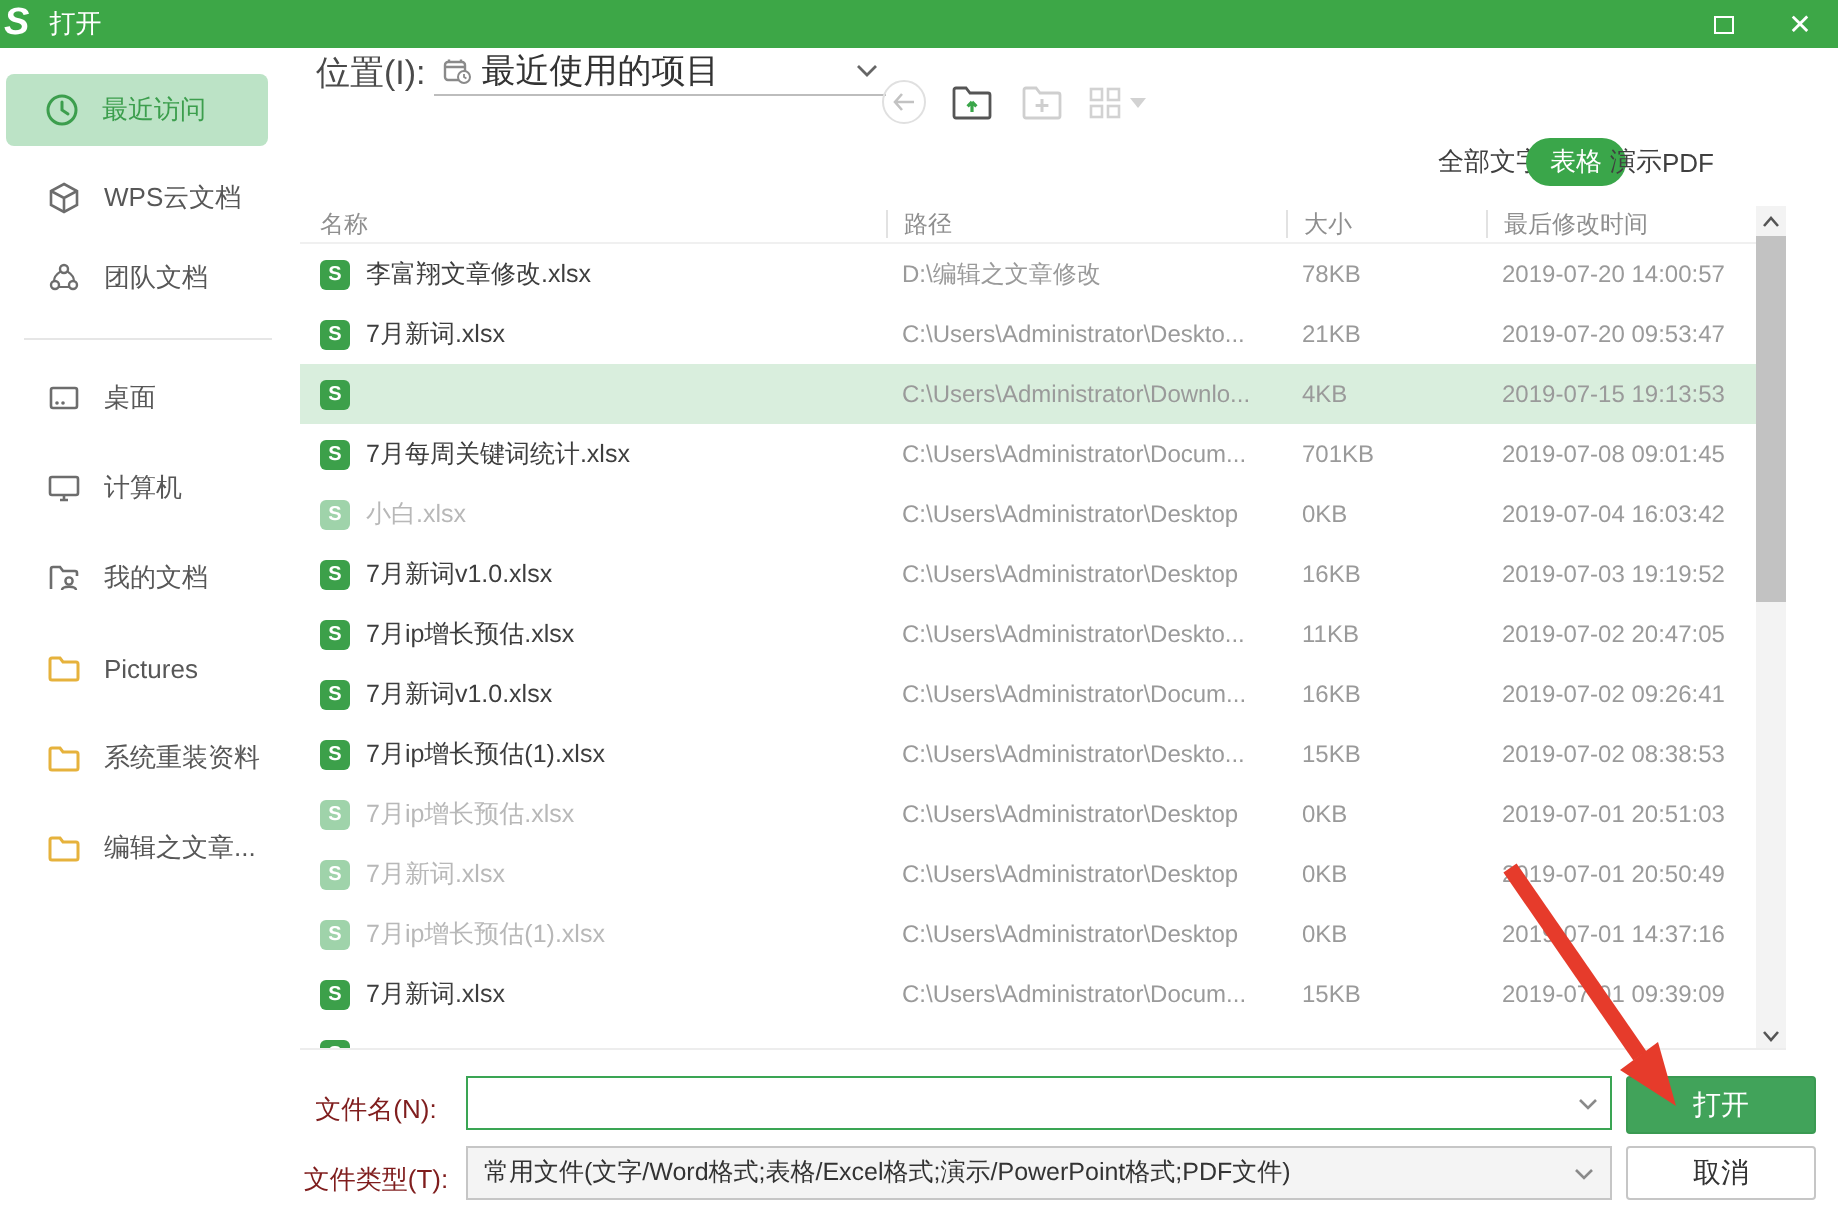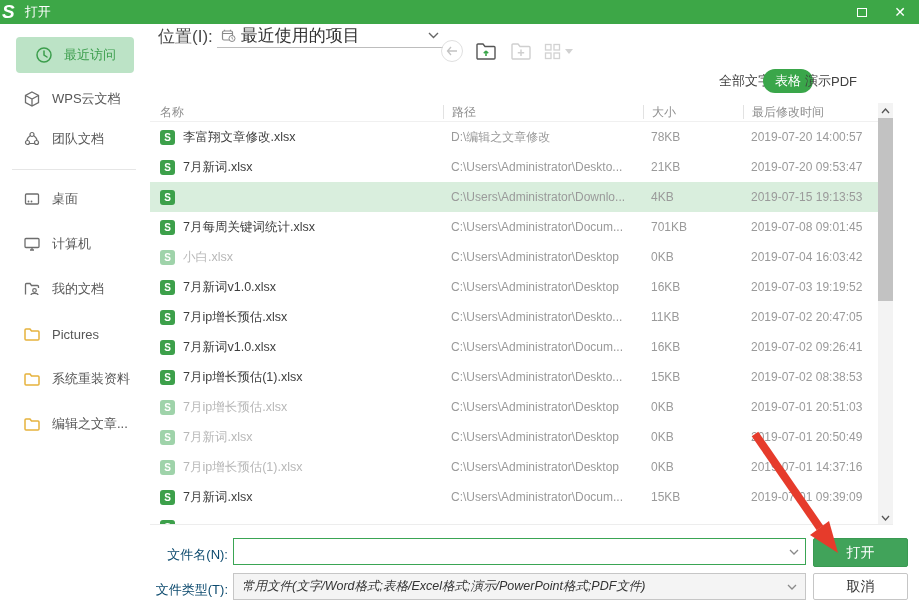--- a/index.html
+++ b/index.html
@@ -20,21 +20,21 @@
     justify-content:center; cursor:default; }
   .max-glyph { width:10px; height:9px; border:1.5px solid #fff; }
   .close-glyph { font-size:14px; line-height:14px; }
   
   .sidebar { position:absolute; top:24px; left:0; width:150px; bottom:0;
     padding-top:13px; background:#fff; }
   .side-item { display:flex; align-items:center; gap:11px; height:24px;
     padding-left:22px; font-size:13px; color:#575757; cursor:default; }
   .side-item .sicon { width:19px; height:19px; flex:0 0 19px; display:flex;
     align-items:center; justify-content:center; }
-  .side-item.selected { height:36px; margin:0 16px 14px 16px; padding-left:18px;
+  .side-item.selected { height:36px; margin:0 16px 14px 3px; padding-left:18px;
     background:#bce3c6; border-radius:4px; color:#3c9e4d; }
   .mb20 { margin-bottom:16px; }
   .mb21 { margin-bottom:21px; }
   .side-divider { border:none; border-top:1px solid #e6e6e6; margin:18px 14px 17px 12px; }
   
   .location { position:absolute; top:24px; left:158px; display:flex;
     align-items:center; font-size:17px; color:#4a4a4a; }
   .combo { width:226px; margin-left:4px; border-bottom:1px solid #bdbdbd;
     display:flex; align-items:center; gap:5px; height:24px; padding:0 4px; color:#333; }
   .combo .spacer { flex:1; }
@@ -70,31 +70,31 @@
     display:flex; align-items:center; justify-content:center; }
   
   .scrollbar { position:absolute; top:0; right:0; width:15px; height:422px;
     background:#f3f3f3; }
   .sb-arrow { position:absolute; left:0; width:15px; height:15px; display:flex;
     align-items:center; justify-content:center; }
   .sb-up { top:0; } .sb-down { bottom:0; }
   .sb-thumb { position:absolute; top:15px; left:0; width:15px; height:183px;
     background:#c2c2c2; }
   
-  .flabel { position:absolute; width:80px; text-align:right; font-size:13px;
-    color:#0c4a6e; }
+  .flabel { position:absolute; width:80px; text-align:center; font-size:13px;
+    color:#7f1d1d; }
   .filename-label { left:148px; top:546px; }
   .filetype-label { left:148px; top:581px; }
   .filename-wrap { position:absolute; left:233px; top:538px; width:573px; height:27px;
     border:1px solid #3aa554; background:#fff; display:flex; align-items:center; }
   .filename-wrap input { flex:1; border:none; outline:none; height:100%;
     padding:0 6px; font-size:13px; font-family:inherit; background:transparent; }
   .filetype-select { position:absolute; left:233px; top:573px; width:573px; height:27px;
     border:1px solid #c6c6c6; background:#f4f4f4; display:flex; align-items:center;
-    padding:0 8px; font-size:12.5px; color:#333;font-style:italic; }
+    padding:0 8px; font-size:12.5px; color:#333; }
   .filetype-select .spacer, .filename-wrap .spacer { flex:1; }
   .chev-pad { padding-right:6px; display:flex; align-items:center; }
   .btn { position:absolute; left:813px; width:95px; display:flex; align-items:center;
     justify-content:center; font-size:14px; border-radius:2px; cursor:default; }
   .open-btn { top:538px; height:29px; background:#41a35a; color:#fff;
     border:1px solid #3a9a52; }
   .cancel-btn { top:573px; height:27px; background:#fff; color:#333;
     border:1px solid #c6c6c6; }
   
   .arrow-overlay { position:absolute; top:0; left:0; pointer-events:none; z-index:50; }

